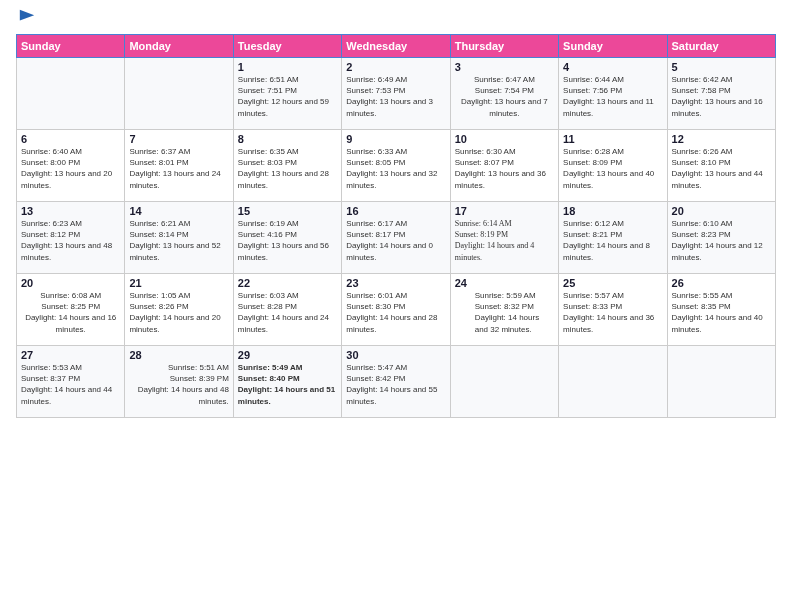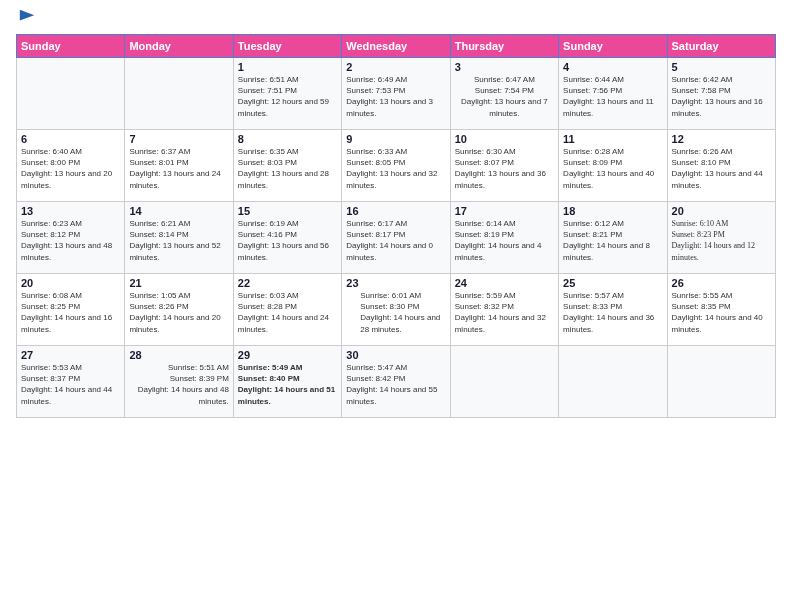--- a/index.html
+++ b/index.html
@@ -224,65 +224,65 @@
 Daylight: 13 hours and 56 minutes.</div>
           </td>
           <td>
             <span class="day-num">16</span>
             <div class="day-info" style="white-space: pre-line;">Sunrise: 6:17 AM
 Sunset: 8:17 PM
 Daylight: 14 hours and 0 minutes.</div>
           </td>
           <td>
             <span class="day-num">17</span>
-            <div class="day-info" style="white-space: pre-line;">Sunrise: 6:14 AM
+            <div class="day-info" style="white-space: pre-line; font-family: Liberation Serif, serif;">Sunrise: 6:14 AM
 Sunset: 8:19 PM
 Daylight: 14 hours and 4 minutes.</div>
           </td>
           <td>
             <span class="day-num">18</span>
             <div class="day-info" style="white-space: pre-line;">Sunrise: 6:12 AM
 Sunset: 8:21 PM
 Daylight: 14 hours and 8 minutes.</div>
           </td>
           <td>
             <span class="day-num">20</span>
-            <div class="day-info" style="white-space: pre-line; font-family: Liberation Serif, serif;">Sunrise: 6:10 AM
+            <div class="day-info" style="white-space: pre-line;">Sunrise: 6:10 AM
 Sunset: 8:23 PM
 Daylight: 14 hours and 12 minutes.</div>
           </td>
         </tr>
         <tr>
           <td>
             <span class="day-num">20</span>
-            <div class="day-info" style="white-space: pre-line;">Sunrise: 6:08 AM
+            <div class="day-info" style="white-space: pre-line; text-align: center;">Sunrise: 6:08 AM
 Sunset: 8:25 PM
 Daylight: 14 hours and 16 minutes.</div>
           </td>
           <td>
             <span class="day-num">21</span>
             <div class="day-info" style="white-space: pre-line;">Sunrise: 1:05 AM
 Sunset: 8:26 PM
 Daylight: 14 hours and 20 minutes.</div>
           </td>
           <td>
             <span class="day-num">22</span>
             <div class="day-info" style="white-space: pre-line;">Sunrise: 6:03 AM
 Sunset: 8:28 PM
 Daylight: 14 hours and 24 minutes.</div>
           </td>
           <td>
             <span class="day-num">23</span>
-            <div class="day-info" style="white-space: pre-line; margin-left: 14px;">Sunrise: 6:01 AM
+            <div class="day-info" style="white-space: pre-line;">Sunrise: 6:01 AM
 Sunset: 8:30 PM
 Daylight: 14 hours and 28 minutes.</div>
           </td>
           <td>
             <span class="day-num">24</span>
-            <div class="day-info" style="white-space: pre-line;">Sunrise: 5:59 AM
+            <div class="day-info" style="white-space: pre-line; margin-left: 20px;">Sunrise: 5:59 AM
 Sunset: 8:32 PM
 Daylight: 14 hours and 32 minutes.</div>
           </td>
           <td>
             <span class="day-num">25</span>
             <div class="day-info" style="white-space: pre-line;">Sunrise: 5:57 AM
 Sunset: 8:33 PM
 Daylight: 14 hours and 36 minutes.</div>
           </td>
           <td>

